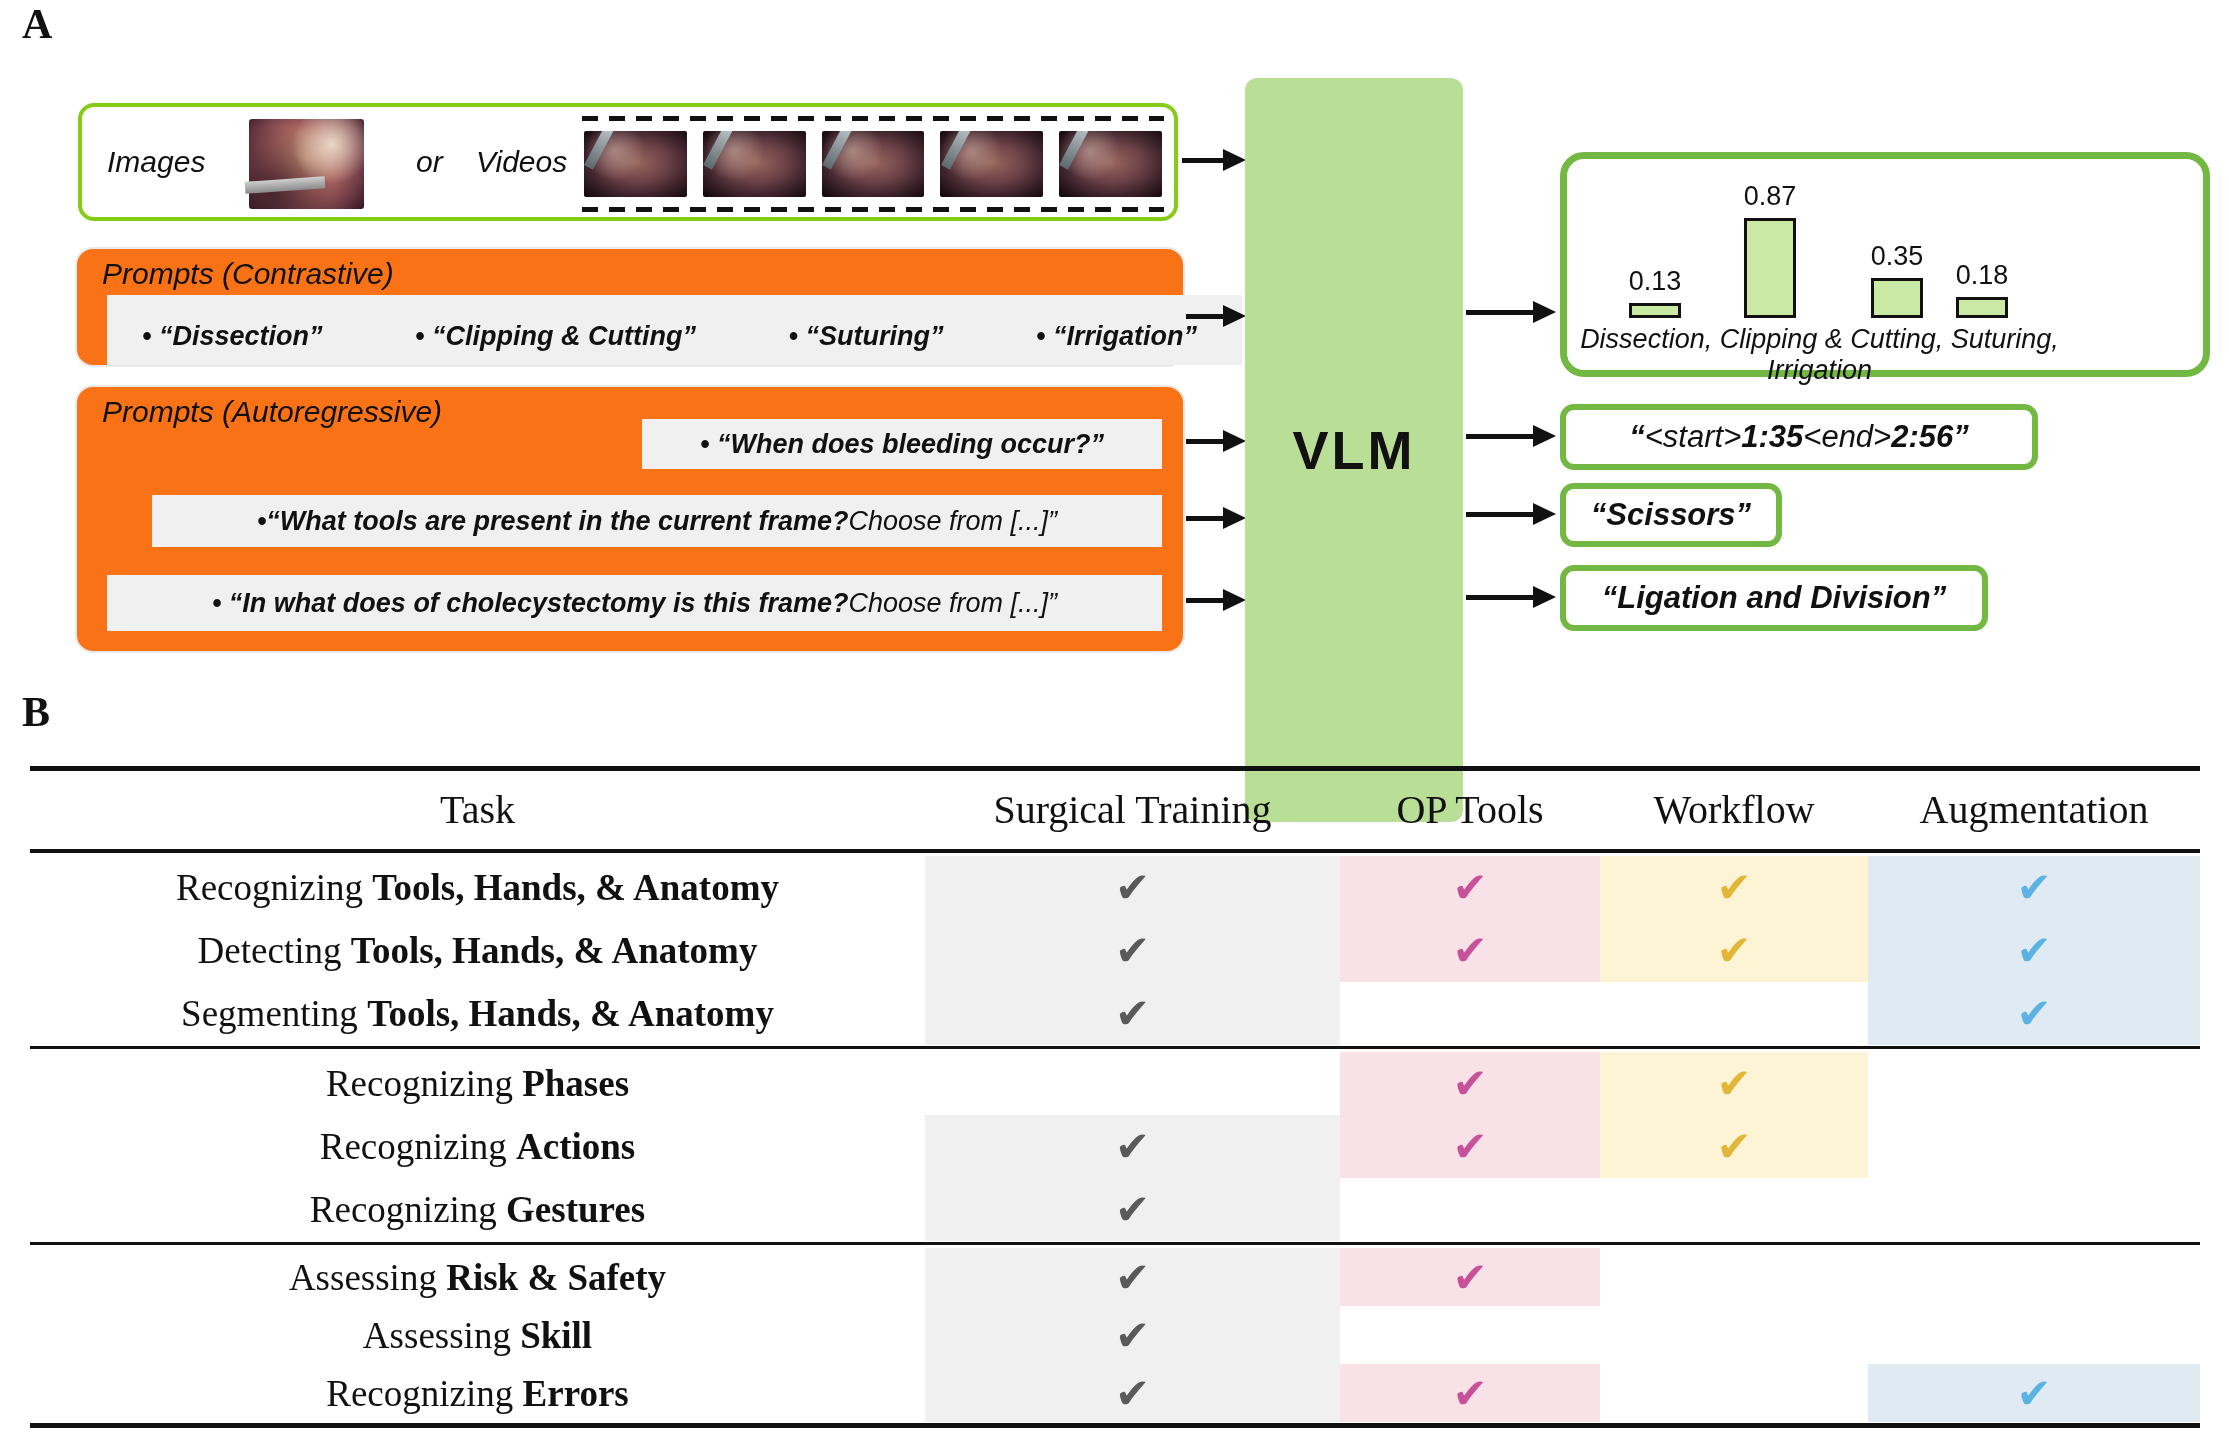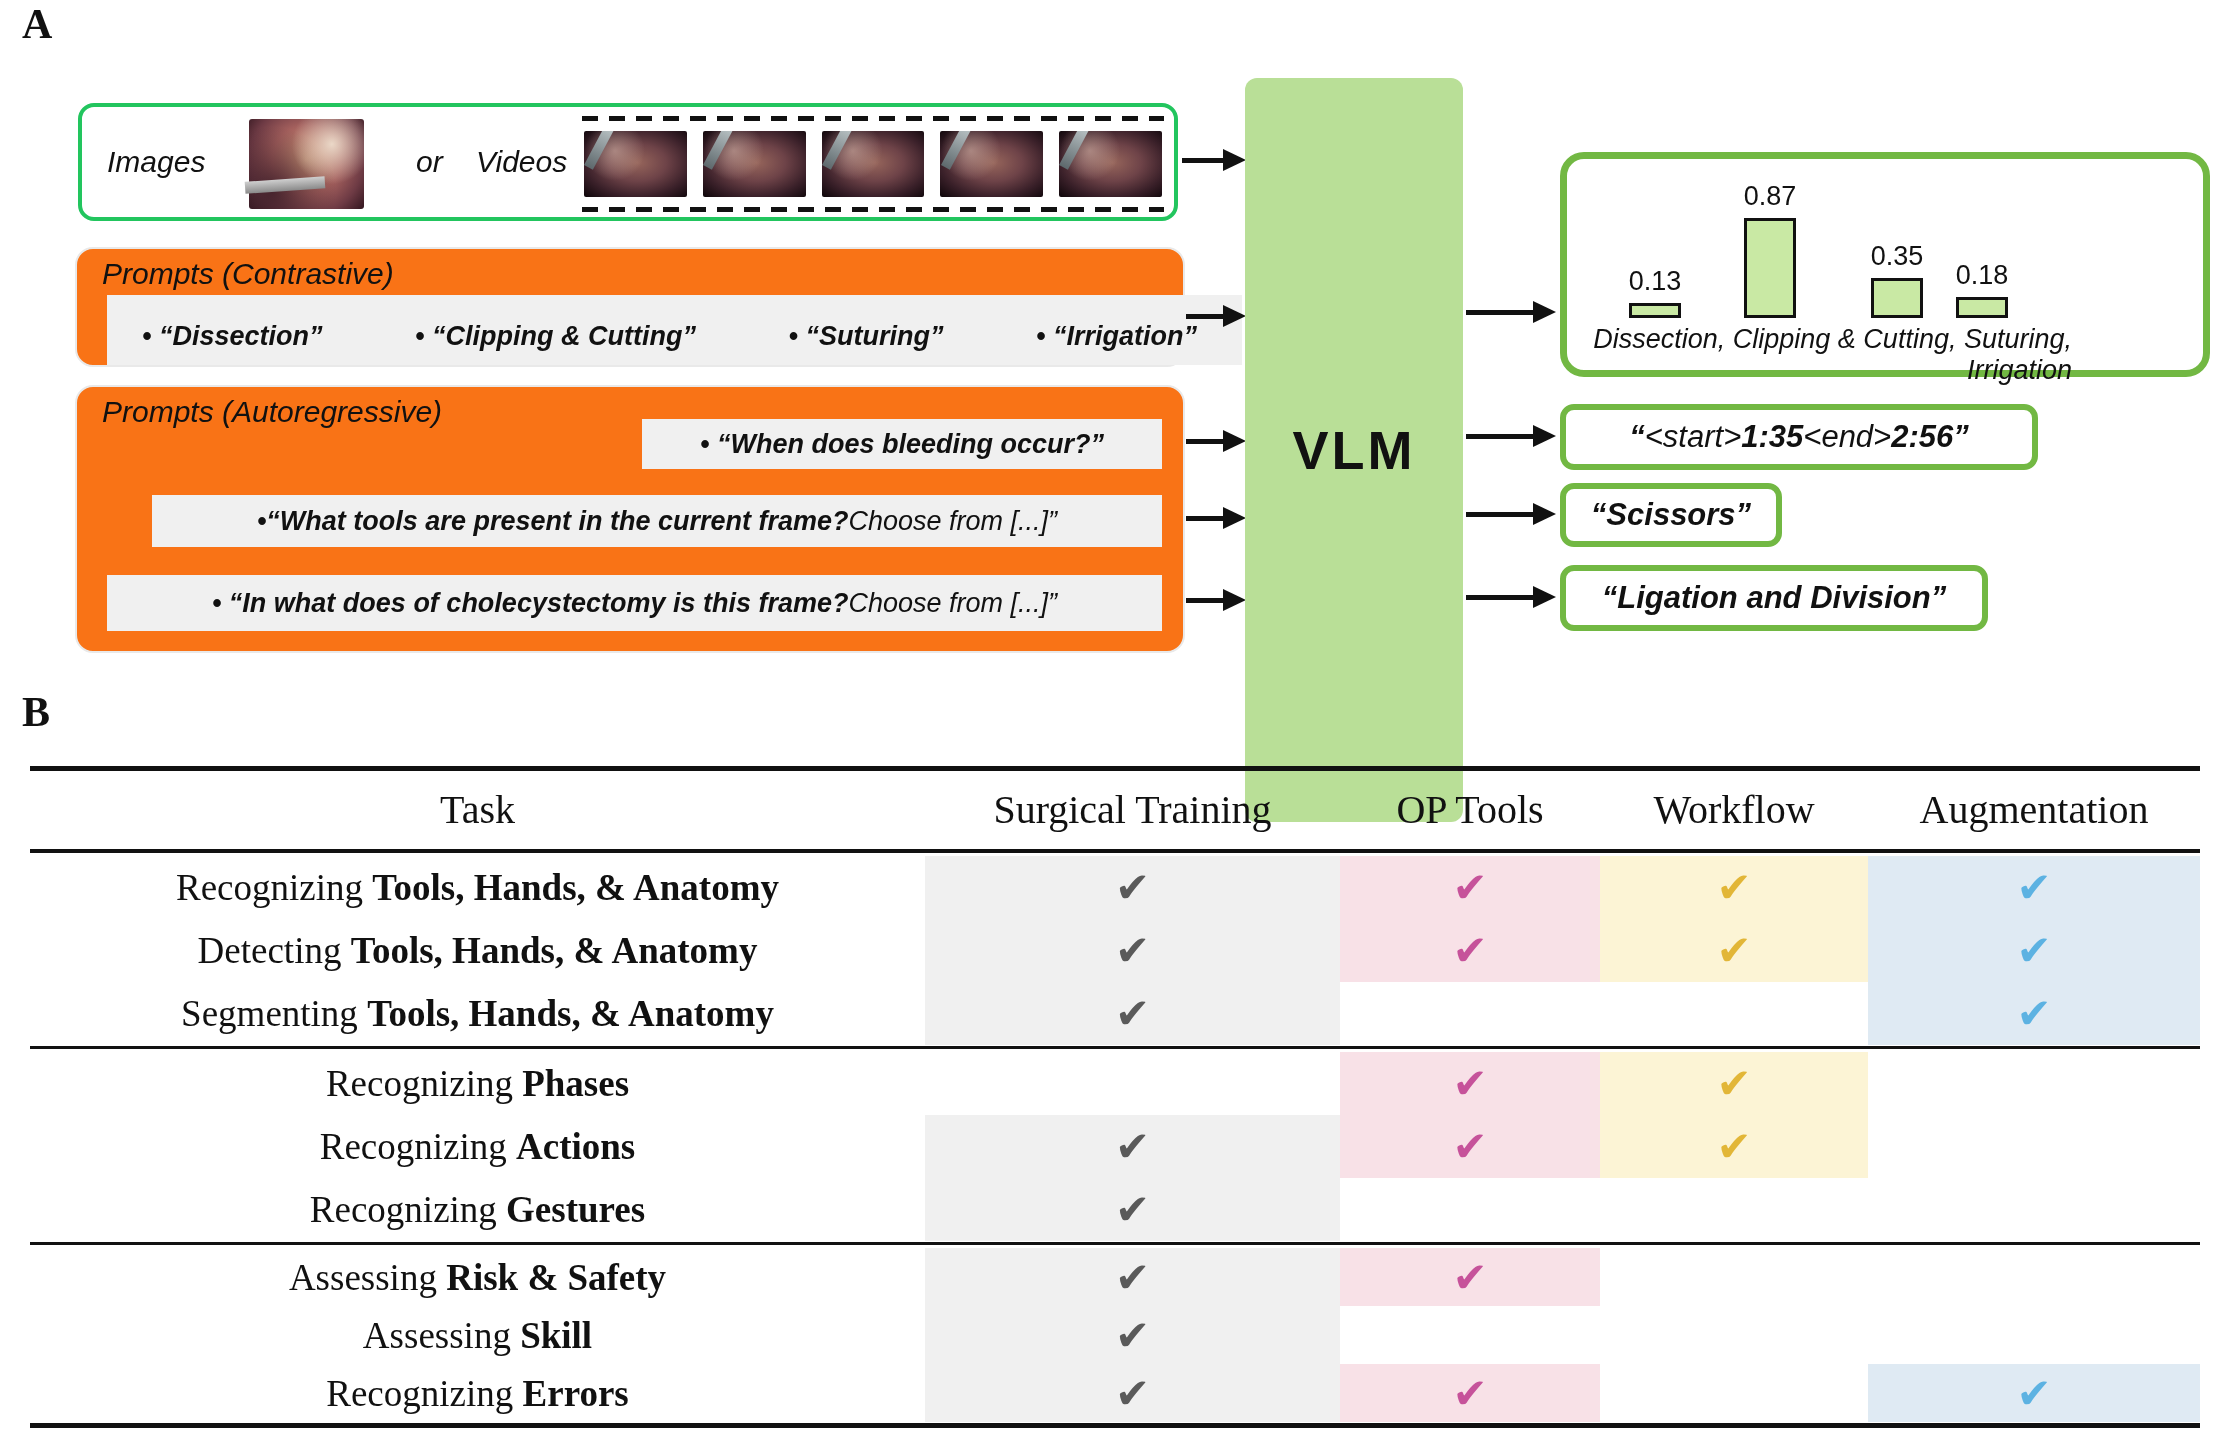--- a/index.html
+++ b/index.html
@@ -9,21 +9,21 @@
     --col_yellow_bg:#fcf4d5; --col_yellow_check:#e2b637;
     --col_blue_bg:#dfeaf3; --col_blue_check:#5cb2e2;
   }
   html,body{margin:0;padding:0;background:#fff;}
   #figure{position:relative;width:2229px;height:1445px;background:#fff;overflow:hidden;
           font-family:"Liberation Sans",sans-serif;color:#111;}
   .panel-label{position:absolute;font-family:"Liberation Serif",serif;font-weight:bold;font-size:42px;}
 
   
   .input-box{position:absolute;left:78px;top:103px;width:1100px;height:118px;background:#fff;
-             border:4px solid #22c55e;border-radius:16px;box-sizing:border-box;}
+             border:4px solid #84cc16;border-radius:16px;box-sizing:border-box;}
   .io-label{position:absolute;font-style:italic;font-size:30px;top:50%;transform:translateY(-50%);}
   .surgical-image{position:absolute;left:167px;top:12px;width:115px;height:90px;border-radius:3px;
       background:
         radial-gradient(circle at 72% 28%, rgba(238,222,205,.95) 0%, rgba(238,222,205,0) 38%),
         radial-gradient(circle at 20% 80%, rgba(60,30,40,.85) 0%, rgba(60,30,40,0) 55%),
         radial-gradient(circle at 50% 45%, #cf9a79 0%, #a4605d 45%, #6d3a44 75%, #32161f 100%);}
   .surgical-image::after{content:"";position:absolute;left:-4px;bottom:18px;width:80px;height:12px;
       background:linear-gradient(#cfcfcf,#8a8a8a);transform:rotate(-4deg);}
   .filmstrip{position:absolute;left:500px;top:9px;width:582px;height:96px;display:flex;flex-direction:column;}
   .dash{height:5px;background:repeating-linear-gradient(90deg,#111 0 16px,transparent 16px 27px);}
@@ -53,21 +53,21 @@
       border-left:23px solid #111;border-top:11px solid transparent;border-bottom:11px solid transparent;}
 
   .out-box{position:absolute;border:6px solid var(--accent_green,#72b843);border-radius:14px;background:#fff;
            box-sizing:border-box;display:flex;align-items:center;justify-content:center;font-size:31px;}
   .chart-box{position:absolute;left:1560px;top:152px;width:650px;height:225px;background:#fff;
              border:7px solid var(--accent_green,#72b843);border-radius:24px;box-sizing:border-box;}
   .bars-area{position:absolute;left:0;top:0;width:100%;height:159px;}
   .bar-group{position:absolute;bottom:0;width:70px;display:flex;flex-direction:column;align-items:center;justify-content:space-between;}
   .bar-value{font-size:27px;margin-bottom:6px;}
   .bar{width:52px;background:var(--bar_fill,#c9e9a4);border:3px solid #111;box-sizing:border-box;}
-  .chart-caption{position:absolute;left:0;top:165px;width:505px;text-align:right;
+  .chart-caption{position:absolute;left:0;top:165px;width:505px;text-align:center;
                  font-style:italic;font-size:27px;}
   .bi{font-weight:bold;font-style:italic;}
   .tag{font-style:italic;font-weight:normal;}
 
   
   .rule{position:absolute;left:30px;width:2170px;background:#111;}
   .tgrid{position:absolute;left:30px;width:2170px;display:grid;
          grid-template-columns:895px 415px 260px 268px 332px;}
   .thead{font-family:"Liberation Serif",serif;font-size:40px;align-items:center;}
   .th{text-align:center;}

